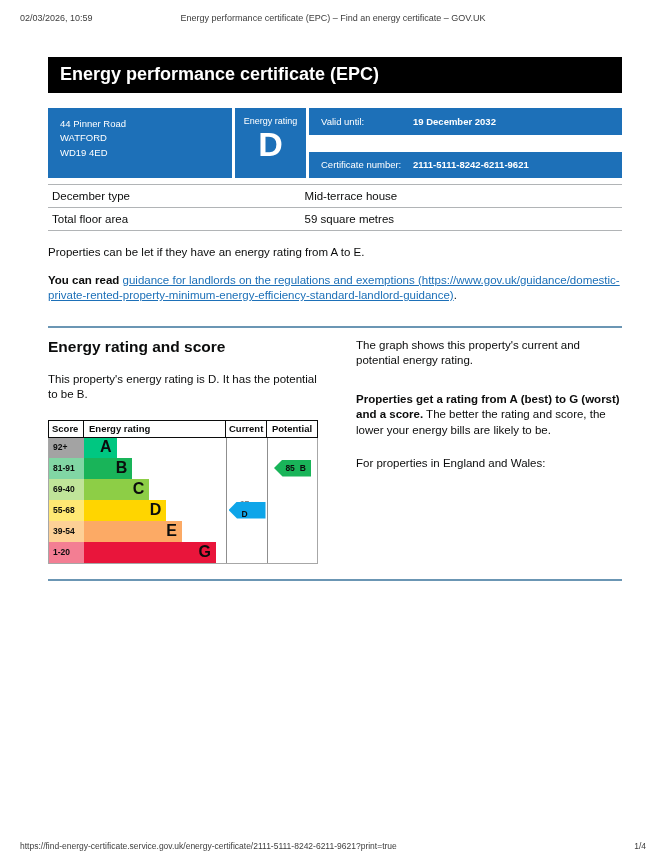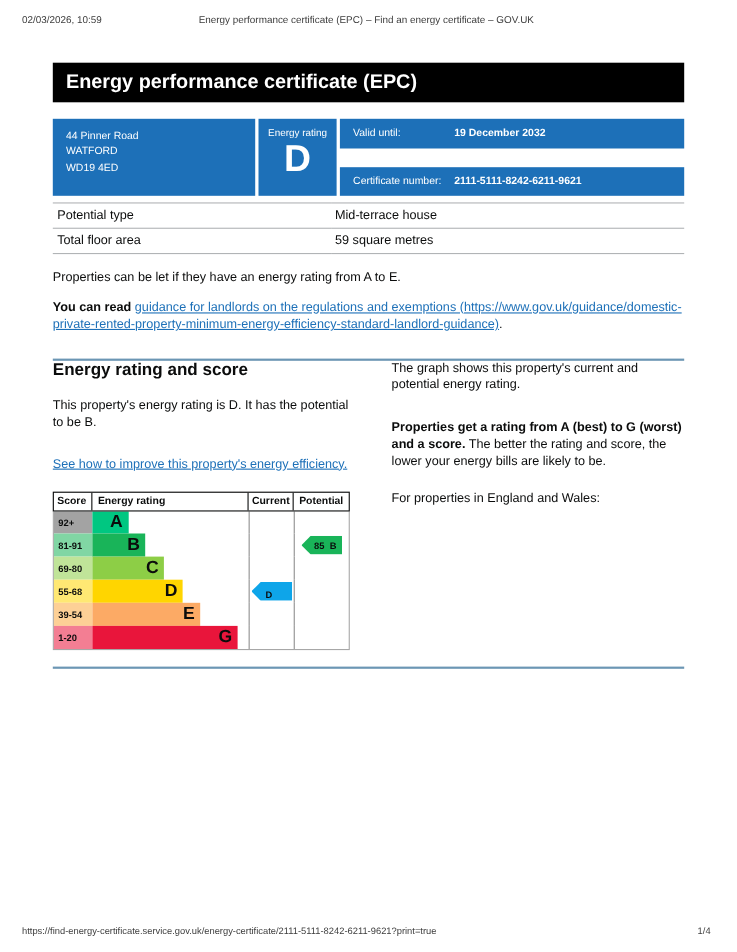--- a/index.html
+++ b/index.html
@@ -34,21 +34,21 @@
 
   h2.section-heading { font-size:15.5px; font-weight:bold; margin:24px 0 0; }
   .body-text { font-size:11.5px; line-height:1.35; margin:14px 0 0; }
   .rules-para2 { margin-top:12px; }
   .rules-para2 b { font-weight:bold; }
   a.link { color:#1d70b8; text-decoration:underline; }
 
   hr.blue-divider { border:none; border-top:2px solid #6b96b4; margin:22px 0 0; }
   hr.blue-divider.end { margin-top:15px; }
 
-  .two-col { display:flex; margin-top:0; }
+  .two-col { display:flex; margin-top:10px; }
   .col-left { width:270px; flex:none; }
   .col-right { margin-left:38px; flex:1; font-size:11.5px; line-height:1.35; }
   .col-left h2 { margin-top:0; }
   .col-left .body-text { margin-top:16px; }
   .improve-link { display:block; margin-top:22px; font-size:11.5px; line-height:1.35; }
   .col-right .rp { margin:0; }
   .rp2 { margin-top:23px !important; }
   .rp3 { margin-top:18px !important; }
   .rp4 { margin-top:11px !important; }
 
@@ -103,42 +103,41 @@
         <div class="sum-row">
           <span class="lbl">Certificate number:</span>
           <span class="val">2111-5111-8242-6211-9621</span>
         </div>
       </div>
     </div>
 
     <table class="prop-table">
       <tbody>
           <tr>
-            <td class="pt-label">Potential type</td>
+            <td class="pt-label">December type</td>
             <td>Mid-terrace house</td>
           </tr>
           <tr>
             <td class="pt-label">Total floor area</td>
             <td>59 square metres</td>
           </tr>
         </tbody>
     </table>
 
     <p class="body-text">Properties can be let if they have an energy rating from A to E.</p>
     <p class="body-text rules-para2">
       <b>You can read </b><a class="link">guidance for landlords on the regulations and exemptions (https://www.gov.uk/guidance/domestic-private-rented-property-minimum-energy-efficiency-standard-landlord-guidance)</a><span>.</span>
     </p>
 
     <hr class="blue-divider">
 
     <div class="two-col">
       <div class="col-left">
         <h2 class="section-heading">Energy rating and score</h2>
         <p class="body-text">This property's energy rating is D. It has the potential to be B.</p>
-        <a class="link improve-link">See how to improve this property's energy efficiency.</a>
 
         <div class="chart">
           <div class="chart-header">
             <div class="h-score">Score</div>
             <div class="h-rating">Energy rating</div>
             <div class="h-current">Current</div>
             <div class="h-potential">Potential</div>
           </div>
           <div class="chart-rows">
               <div class="band-row">
@@ -156,21 +155,21 @@
                 </div>
                 <div class="cur-cell"></div>
                 <div class="pot-cell">
                   <div class="arrow" style="background: rgb(25, 180, 89);">
                     <span>85</span>
                     <span>B</span>
                   </div>
                 </div>
               </div>
               <div class="band-row">
-                <div class="score-cell" style="background: rgb(192, 228, 153);">69-80</div>
+                <div class="score-cell" style="background: rgb(192, 228, 153);">69-40</div>
                 <div class="bar-area">
                   <div class="bar" style="background: rgb(141, 206, 70); width: 46%;">C</div>
                 </div>
                 <div class="cur-cell"></div>
                 <div class="pot-cell"></div>
               </div>
               <div class="band-row">
                 <div class="score-cell" style="background: rgb(255, 232, 115);">55-68</div>
                 <div class="bar-area">
                   <div class="bar" style="background: rgb(255, 213, 0); width: 58%;">D</div>

